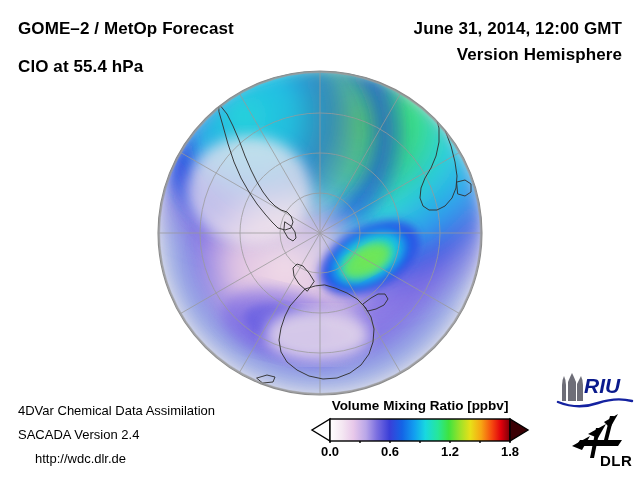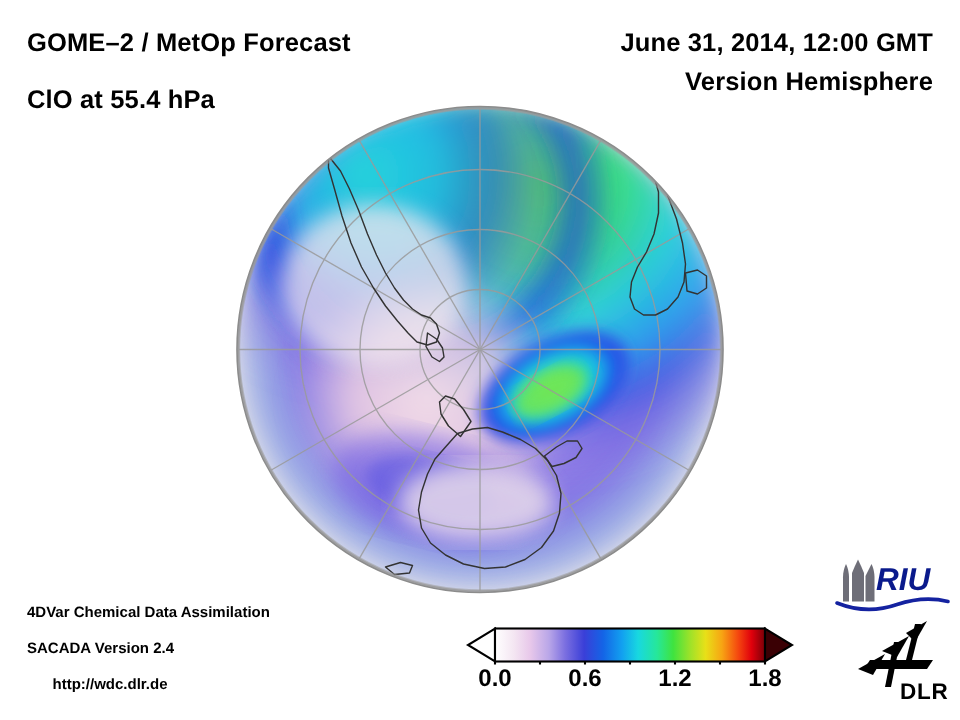--- a/index.html
+++ b/index.html
@@ -10,31 +10,31 @@
   .hdr{position:absolute;font-weight:bold;font-size:17px;letter-spacing:0.1px;white-space:nowrap;}
   #t1{left:18px;top:19px;}
   #t2{left:18px;top:45px;margin-top:12px;}
   #t3{right:18px;top:19px;}
   #t4{right:18px;top:45px;}
 
   
   #globe{position:absolute;left:157px;top:70px;width:326px;height:326px;}
 
   
-  .foot{position:absolute;left:18px;font-weight:bold;font-size:10px;white-space:nowrap;}
+  .foot{position:absolute;left:18px;font-weight:normal;font-size:13px;white-space:nowrap;}
   #f1{top:403px;}
   #f2{top:427px;text-align:right;}
   #f3{top:451px;padding-left:17px;}
 
   
   #cbwrap{position:absolute;left:300px;top:398px;width:240px;height:78px;}
   #cbtitle{position:absolute;left:0;top:0;width:240px;text-align:center;
            font-weight:bold;font-size:13.5px;white-space:nowrap;}
   #cbsvg{position:absolute;left:0;top:19px;}
-  .cbtick{position:absolute;top:46px;font-weight:bold;font-size:16px;
+  .cbtick{position:absolute;top:46px;font-weight:bold;font-size:13px;
           transform:translateX(-50%);}
 
   
   #riu{position:absolute;left:556px;top:371px;width:78px;height:40px;}
   #dlr{position:absolute;left:566px;top:410px;width:66px;height:62px;}
 </style>
 </head>
 <body>
 
 <div class="hdr" id="t1">GOME–2 / MetOp Forecast</div>
@@ -193,20 +193,21 @@
     <circle cx="163" cy="163" r="161" fill="none" stroke="#9a9a9a" stroke-width="2.2" opacity="0.55"></circle>
   </g>
   <circle cx="163" cy="163" r="162" fill="none" stroke="#8c8c8c" stroke-width="1.1"></circle>
 </svg>
 
 <div class="foot" id="f1">4DVar Chemical Data Assimilation</div>
 <div class="foot" id="f2">SACADA Version 2.4</div>
 <div class="foot" id="f3">http://wdc.dlr.de</div>
 
 <div id="cbwrap">
+  <div id="cbtitle">Volume Mixing Ratio [ppbv]</div>
   <svg id="cbsvg" width="240" height="26" viewBox="0 0 240 26">
     <defs>
         <linearGradient id="cbgrad" x1="0" y1="0" x2="1" y2="0">
           <stop offset="0%" stop-color="#ffffff"></stop>
           <stop offset="7.000000000000001%" stop-color="#f4e6f2"></stop>
           <stop offset="13%" stop-color="#e8c8ea"></stop>
           <stop offset="20%" stop-color="#b9a6e8"></stop>
           <stop offset="26%" stop-color="#7b6fe0"></stop>
           <stop offset="33%" stop-color="#3a3fd8"></stop>
           <stop offset="40%" stop-color="#1464e6"></stop>

